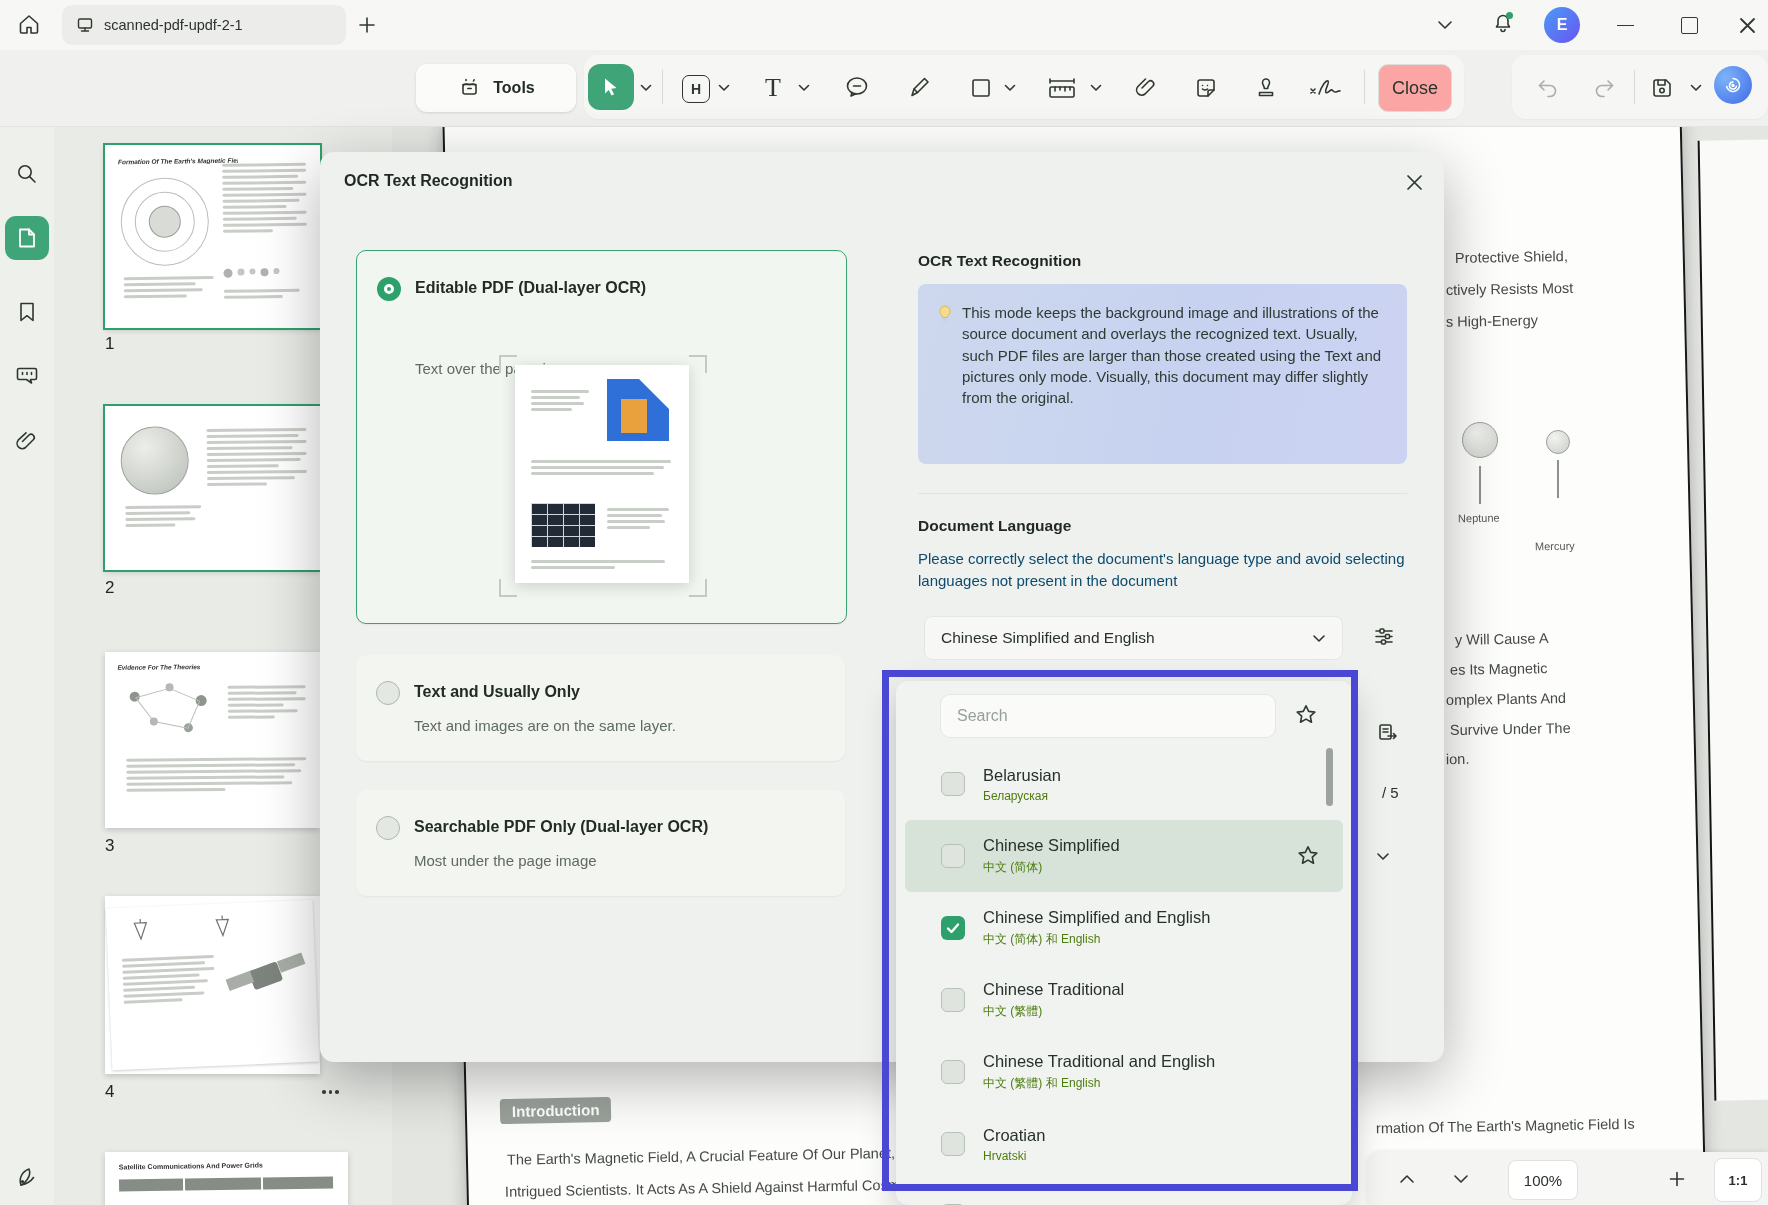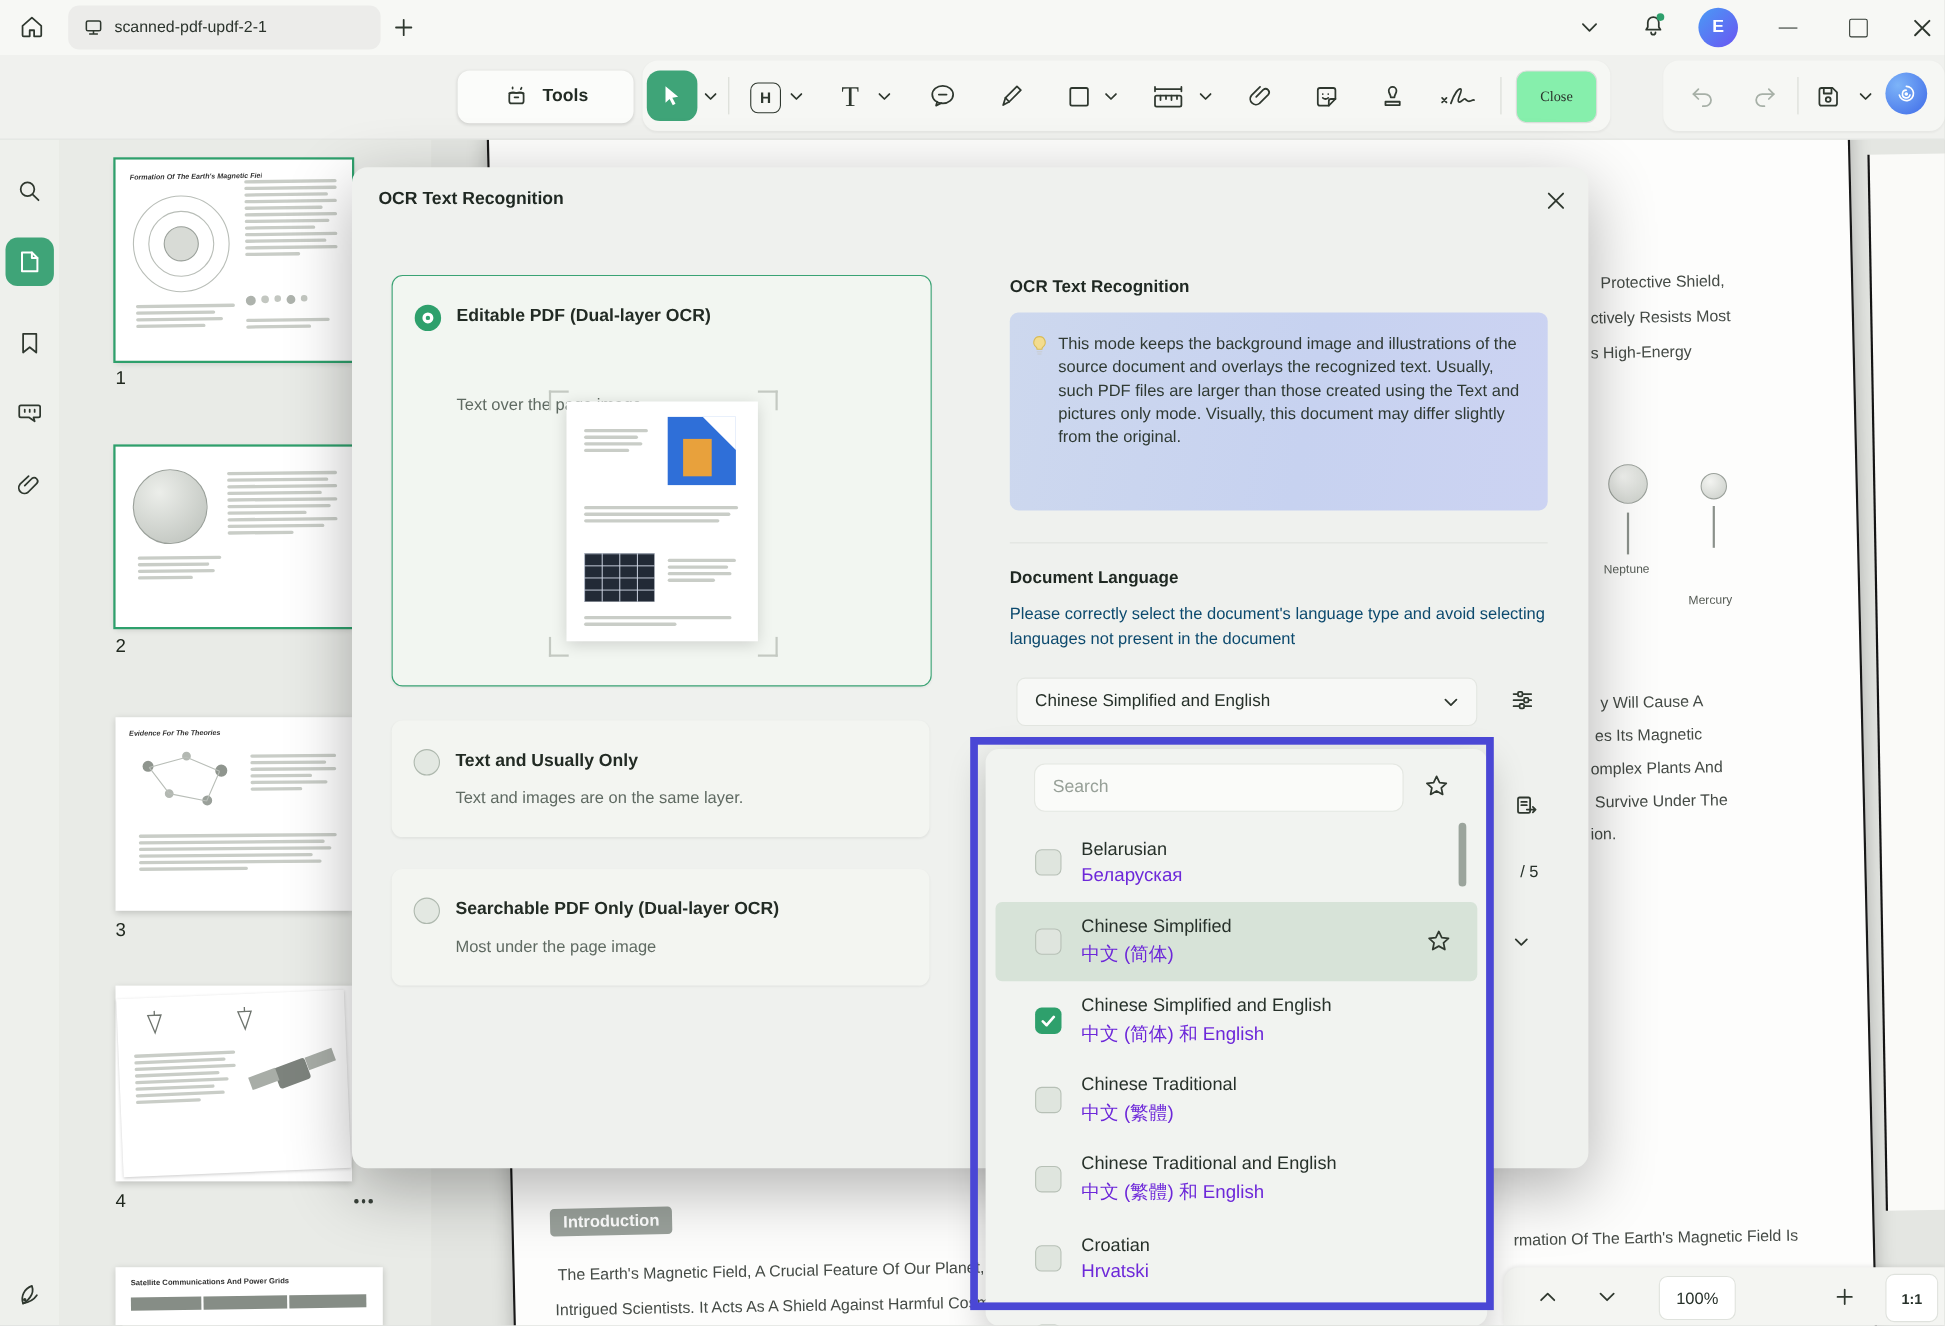--- a/index.html
+++ b/index.html
@@ -17,22 +17,22 @@
   .tabtitle{font-size:14.5px;color:#2b332c;}
   .winbtn{width:26px;height:26px;}
   .toolbar{left:0;top:50px;width:1768px;height:76px;background:#f0f1ee;border-bottom:1px solid #e2e4e0;}
   .group{position:absolute;top:55px;height:64px;background:#f6f7f4;border-radius:14px;box-shadow:0 1px 2px rgba(0,0,0,.04);}
   .toolsbtn{left:416px;top:64px;width:160px;height:48px;background:#fbfcfa;border-radius:11px;
             box-shadow:0 1px 3px rgba(0,0,0,.12);display:flex;align-items:center;gap:10px;justify-content:center;
             font-weight:bold;font-size:16px;color:#222b24;}
   .selbtn{left:588px;top:64px;width:46px;height:46px;background:#3fa478;border-radius:12px;}
   .vdiv{width:1px;height:34px;background:#d8dbd5;top:70px;}
   .hbox{width:26px;height:26px;border:1.8px solid #2f382f;border-radius:7px;font-weight:bold;font-size:14px;color:#2f382f;}
-  .closebtn{left:1378px;top:64px;width:72px;height:46px;background:#86efac;border:1px solid #dcdedb;border-radius:10px;
-            font-size:13px;color:#2b332c;font-family:Liberation Serif, serif;}
+  .closebtn{left:1378px;top:64px;width:72px;height:46px;background:#fca5a5;border:1px solid #dcdedb;border-radius:10px;
+            font-size:18px;color:#2b332c;}
   .aibtn{left:1714px;top:66px;width:38px;height:38px;border-radius:50%;
          background:radial-gradient(circle at 30% 30%,#7db4f8,#3e6ae8);}
   
   .rail{left:0;top:50px;width:54px;height:1155px;background:#eef0ec;}
   .railbtn{left:5px;width:44px;height:44px;border-radius:11px;}
   .railbtn.active{background:#3fa478;}
   .panel{left:54px;top:50px;width:338px;height:1155px;background:#e9ebe7;}
   .handle{display:flex;gap:4px;}
   .handle i{width:4px;height:4px;border-radius:50%;background:#8a938b;}
   .ptitle{font-size:15.5px;font-weight:bold;color:#1f2822;}
@@ -78,21 +78,21 @@
            box-shadow:0 12px 34px rgba(0,0,0,.22);}
   .search{background:#fafbf9;border:1px solid #e4e7e2;border-radius:10px;font-size:16px;color:#27312a;
           padding:0 16px;box-sizing:border-box;font-family:"Liberation Sans",sans-serif;outline:none;}
   .search::placeholder{color:#97a098;}
   .lrow{position:absolute;left:9px;width:438px;height:72px;display:flex;align-items:center;gap:18px;
         padding:0 22px 0 36px;box-sizing:border-box;border-radius:6px;}
   .lrow.hover{background:#d7e3d8;}
   .cb{flex:none;width:24px;height:24px;border-radius:6px;background:#dfe5de;border:1.5px solid #b7c0b6;box-sizing:border-box;}
   .cb.on{background:#2ea06c;border:none;}
   .lname{font-size:16.5px;color:#27312a;}
-  .lnative{font-size:17px;color:#6d28d9;margin-top:4px;}
+  .lnative{font-size:12px;color:#4d7c0f;margin-top:4px;}
   .bluebox{left:882px;top:670px;width:476px;height:521px;border:7px solid #4a47d5;box-sizing:border-box;z-index:60;pointer-events:none;}
   .sthumb{width:7px;border-radius:4px;background:#9ba49c;}
   
   .statusbar{left:1367px;top:1152px;width:401px;height:53px;background:#f4f5f2;border-radius:14px 0 0 0;
              box-shadow:0 -1px 4px rgba(0,0,0,.08);}
   .zbox{background:#fff;border:1px solid #dfe2dd;border-radius:8px;font-size:15px;color:#27312a;}
 </style>
 </head>
 <body>
 

